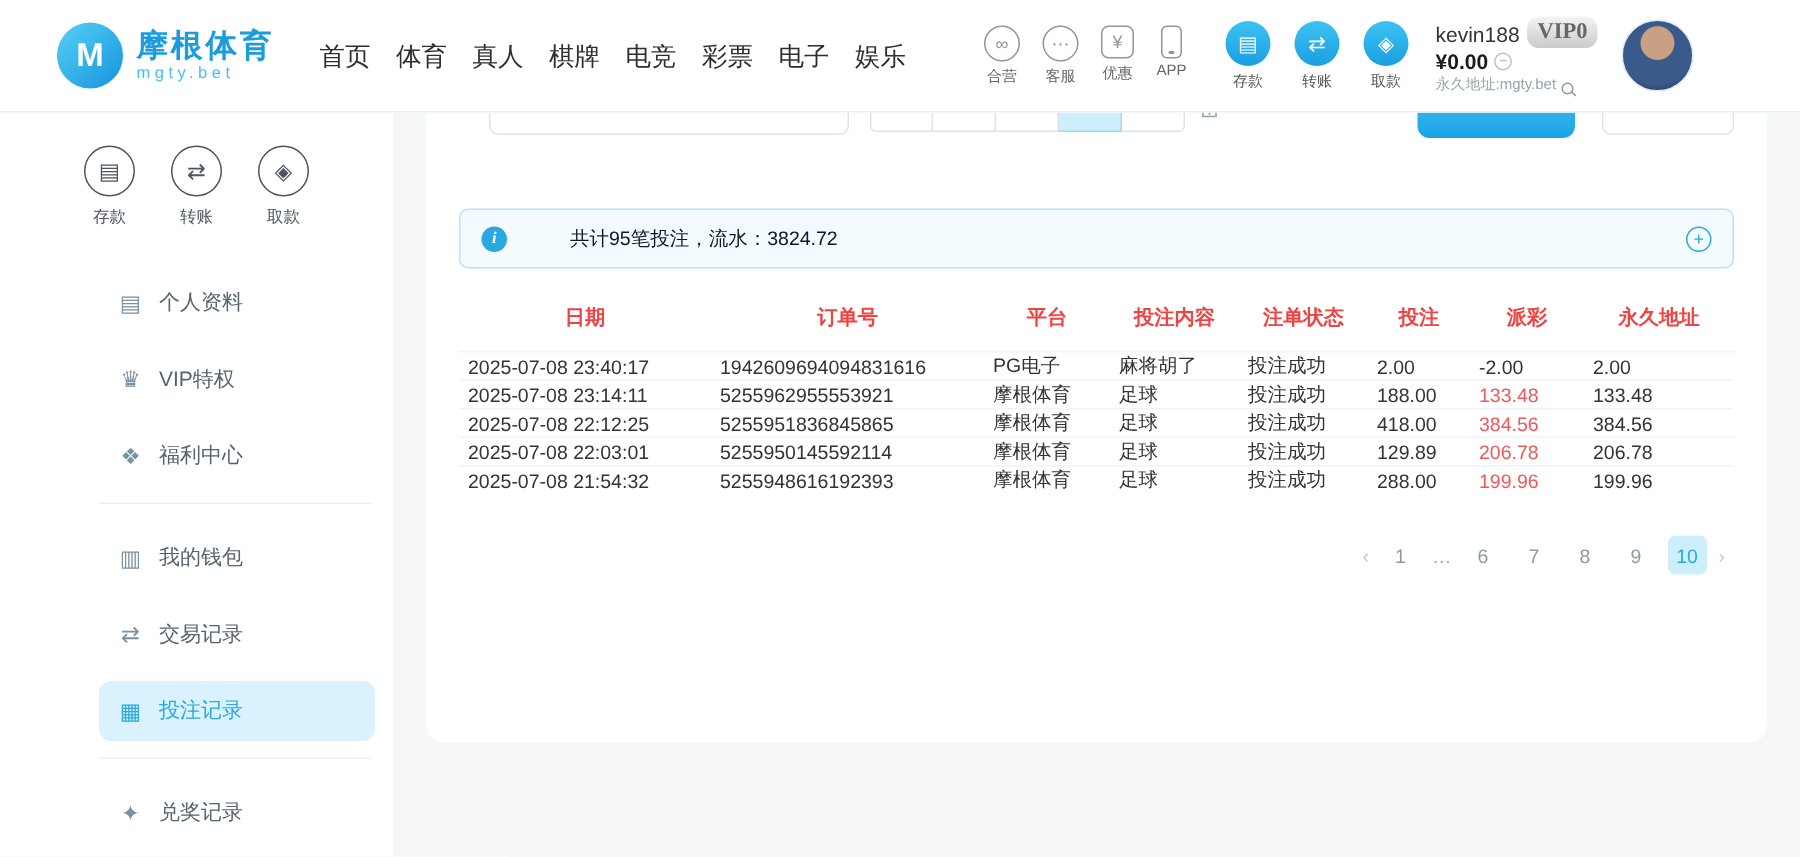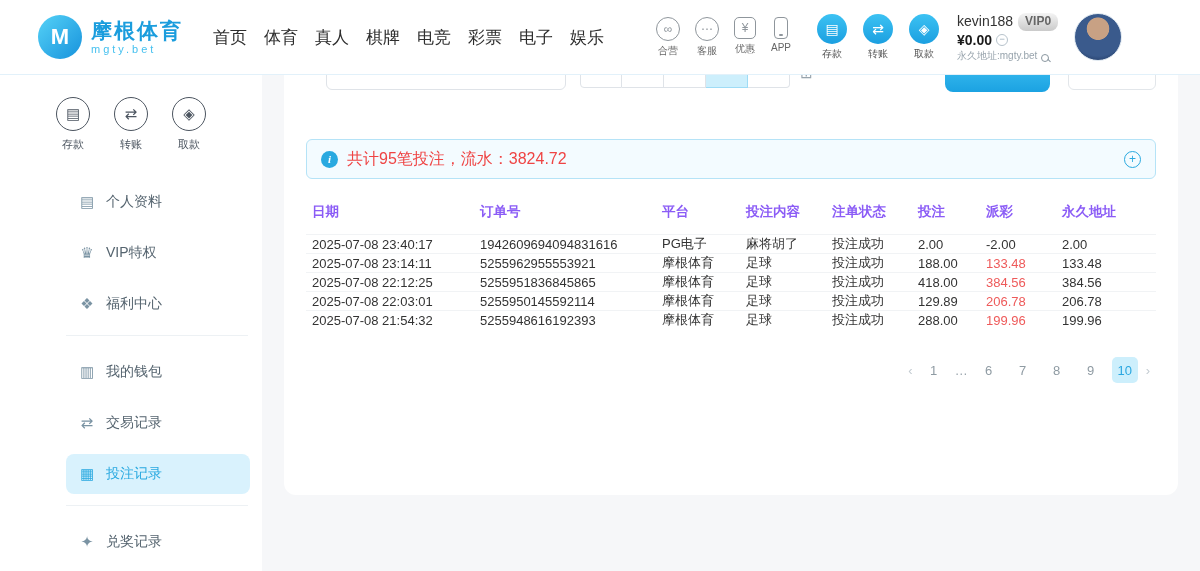--- a/index.html
+++ b/index.html
@@ -34,22 +34,22 @@
   .actions { display:flex; gap:16px; margin-left:26px; }
   .action-item { display:flex; flex-direction:column; align-items:center; gap:3px;
     font-size:10px; color:#555; cursor:pointer; }
   .blue-circle { width:30px; height:30px; border-radius:50%;
     background:linear-gradient(180deg,#3cc2f3,#1b9fe0); color:#fff; font-size:14px;
     display:flex; align-items:center; justify-content:center; }
 
   .user { margin-left:18px; line-height:1.3; }
   .user-top { display:flex; align-items:flex-end; gap:5px; }
   .user-name { font-size:14px; color:#333; }
-  .vip-badge { font-size:12px; padding:1px 7px; border-radius:8px;
-    background:linear-gradient(#f4f4f4,#cacaca); color:#666; font-weight:bold; }
+  .vip-badge { font-size:15px; padding:1px 7px; border-radius:8px;
+    background:linear-gradient(#f4f4f4,#cacaca); color:#666; font-weight:bold;font-family:Liberation Serif, serif; }
   .balance-row { display:flex; align-items:center; gap:4px; font-size:14px; font-weight:bold; color:#1b1b1b; }
   .mini-circle { width:12px; height:12px; border:1px solid #b7c3cc; border-radius:50%;
     color:#b7c3cc; font-size:9px; display:flex; align-items:center; justify-content:center; cursor:pointer; }
   .addr-row { display:flex; align-items:flex-end; gap:4px; font-size:10px; color:#98a4ad; }
   .mag-icon { position:relative; width:8px; height:8px; border:1.2px solid #8a97a0;
     border-radius:50%; display:inline-block; cursor:pointer; }
   .mag-icon::after { content:""; position:absolute; width:4px; height:1.3px; background:#8a97a0;
     right:-3px; bottom:-1px; transform:rotate(45deg); }
   .avatar { width:48px; height:48px; border-radius:50%; margin-left:16px; cursor:pointer;
     background:radial-gradient(circle at 50% 32%, #c8a184 0 28%, #3a5a8c 30% 70%, #16294e 100%);
@@ -88,27 +88,27 @@
   .btn-primary { margin-left:auto; width:105px; height:38px; border-radius:8px; border:none;
     background:linear-gradient(#45c6f4,#1ba2e2); cursor:pointer; }
   .btn-secondary { margin-left:18px; width:88px; height:34px; border-radius:6px;
     border:1px solid #e2e6ea; background:#fff; cursor:pointer; }
 
   .summary { margin-top:48px; height:40px; border:1px solid #b5e3f7; background:#f3fbff;
     border-radius:6px; display:flex; align-items:center; padding:0 14px; gap:9px; }
   .info-icon { width:17px; height:17px; border-radius:50%; background:#29a9e0; color:#fff;
     font-size:11px; font-style:italic; font-weight:bold; flex:0 0 17px;
     display:flex; align-items:center; justify-content:center; font-family:"Liberation Serif", serif; }
-  .summary-text { font-size:16px; color:#ef4444; }
+  .summary-text { font-size:13px; color:#0f172a;margin-left:33px; }
   .plus-icon { margin-left:auto; width:17px; height:17px; border-radius:50%;
     border:1.4px solid #29a9e0; color:#29a9e0; font-size:12px; cursor:pointer;
     display:flex; align-items:center; justify-content:center; }
 
   table { width:100%; border-collapse:collapse; margin-top:14px; table-layout:fixed; }
-  th { text-align:left; font-size:13.5px; color:#8b5cf6; font-weight:bold; padding:10px 6px 13px; }
+  th { text-align:center; font-size:13.5px; color:#ef4444; font-weight:bold; padding:10px 6px 13px; }
   td { font-size:13px; color:#333; padding:0 6px; border-top:1px solid #f1f3f5; white-space:nowrap;
     overflow:hidden; }
 
   .pagination { display:flex; justify-content:flex-end; align-items:center; gap:8px;
     margin-top:28px; padding-right:6px; font-size:13px; color:#8f9ba3; }
   .page-btn { min-width:26px; height:26px; display:flex; align-items:center; justify-content:center;
     border-radius:5px; cursor:pointer; }
   .page-btn.active { background:#cdeffc; color:#2aa7e0; }
   .page-arrow { color:#c3cbd1; cursor:pointer; }
   .page-ellipsis { color:#9aa5ad; }

